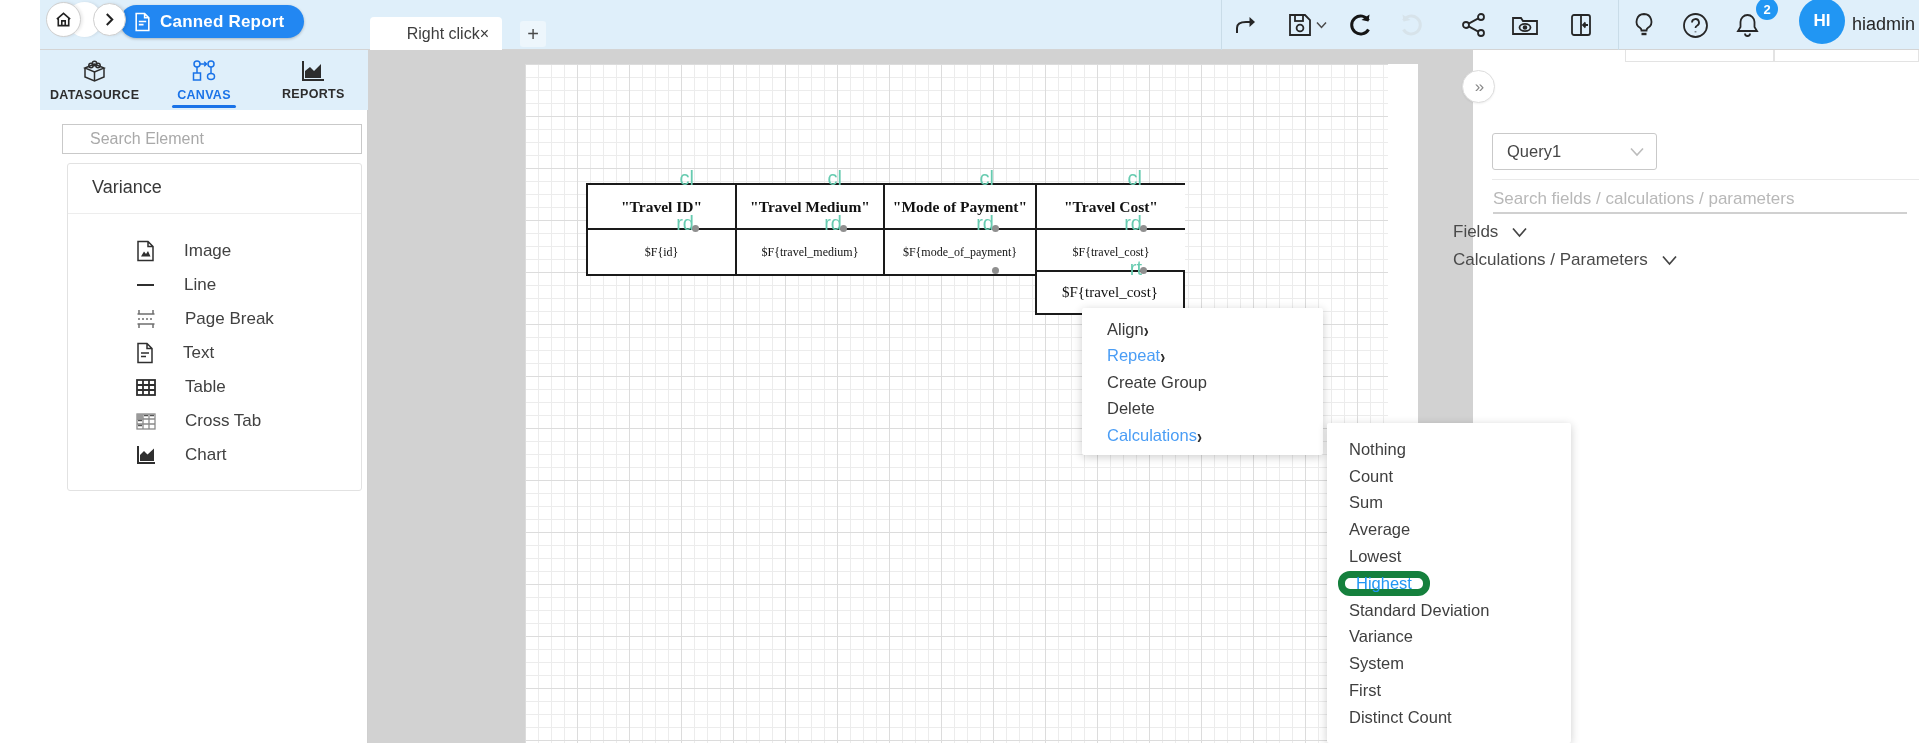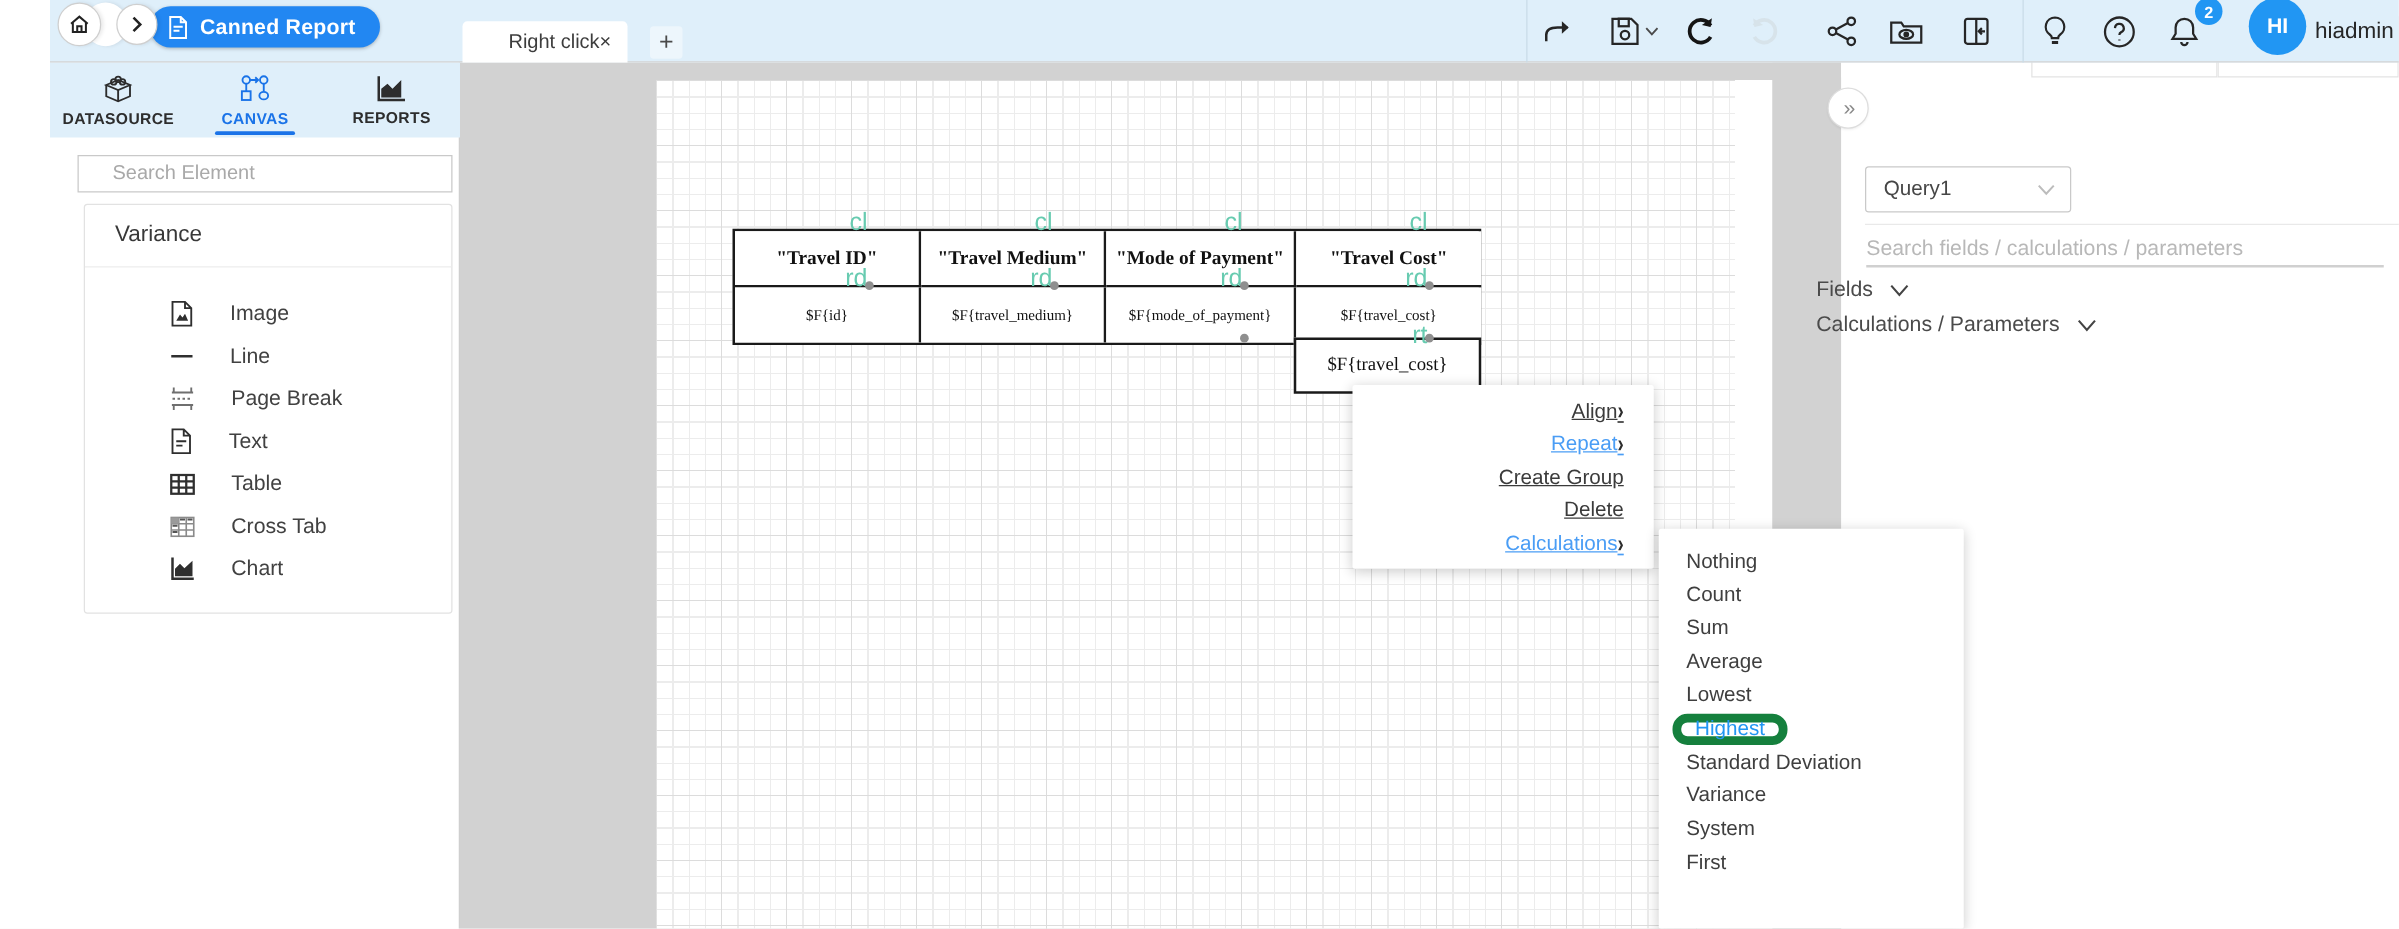--- a/index.html
+++ b/index.html
@@ -66,22 +66,22 @@
   .rpt-cell.row2 { border-bottom:none; }
   .rpt-cell.hdr { font-weight:700; font-size:15.5px; }
   .extra-cell { left:995px; top:270px; width:150px; height:45px; border:2px solid #1a1a1a; background:#fff;
     display:flex; align-items:center; justify-content:center; font-family:"Liberation Serif","DejaVu Serif",serif; font-size:15px; color:#111; z-index:3; }
   .band-tag { position:absolute; color:#67cbb0; font-size:20px; line-height:20px; z-index:6; width:30px; text-align:right; pointer-events:none; }
   .handle-dot { position:absolute; width:7px; height:7px; background:#8f8f8f; border-radius:50%; z-index:7; }
 
   
   .ctx-menu { left:1042px; top:308px; width:241px; height:147px; background:#fff; border-radius:2px;
     box-shadow:0 2px 10px rgba(0,0,0,.2); z-index:30; padding-top:8px; }
-  .ctx-item { height:26.5px; display:flex; align-items:center; justify-content:flex-end; padding:0 24px 0 25px;
-    font-size:16.5px; color:#3b3b3b; cursor:pointer;text-decoration:underline; }
+  .ctx-item { height:26.5px; display:flex; align-items:center; justify-content:flex-start; padding:0 24px 0 25px;
+    font-size:16.5px; color:#3b3b3b; cursor:pointer; }
   .ctx-item.accent { color:#4a9df5; }
   .ctx-arrow { color:#2c2c2c; font-size:15px; font-weight:700; transform:scaleY(1.35); }
   .sub-menu { left:1287px; top:423px; width:244px; height:320px; background:#fff; border-radius:2px;
     box-shadow:0 2px 10px rgba(0,0,0,.2); z-index:31; padding-top:13px; }
   .sub-item { height:26.8px; display:flex; align-items:center; padding:0 12px 0 22px; font-size:16.5px; color:#3f3f3f; cursor:pointer; }
   .sub-item .hl-text { color:#2196f3; }
   .red-ring { display:inline-flex; align-items:center; border:7px solid #15803d; border-radius:12px;
     padding:0 11px; margin-left:-11px; height:25px; }
 
   
@@ -443,20 +443,23 @@
       </div>
     <div class="sub-item">
         <span>Variance</span>
       </div>
     <div class="sub-item">
         <span>System</span>
       </div>
     <div class="sub-item">
         <span>First</span>
       </div>
+    <div class="sub-item">
+        <span>Distinct Count</span>
+      </div>
   </div>
 
   <div class="abs right-gutter"></div>
   <div class="abs right-panel"></div>
   <div class="abs collapse-circle">
     <span>»</span>
   </div>
 
   <div class="abs rp-tab active" style="left:1433px;width:152px">
     <span>Datasource</span>

